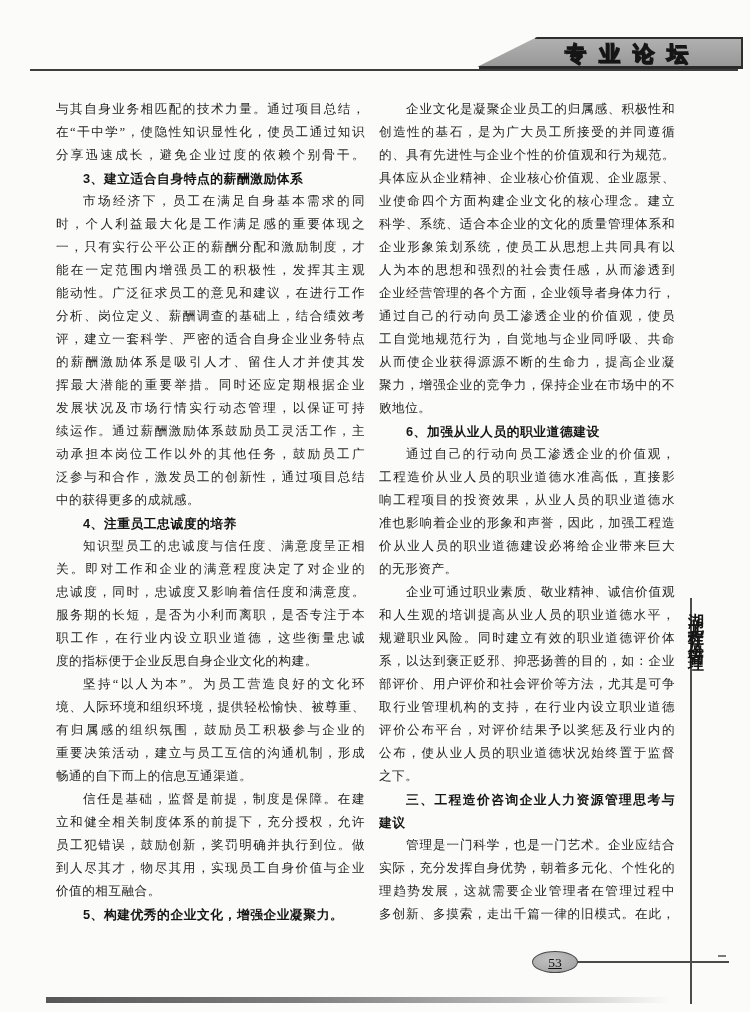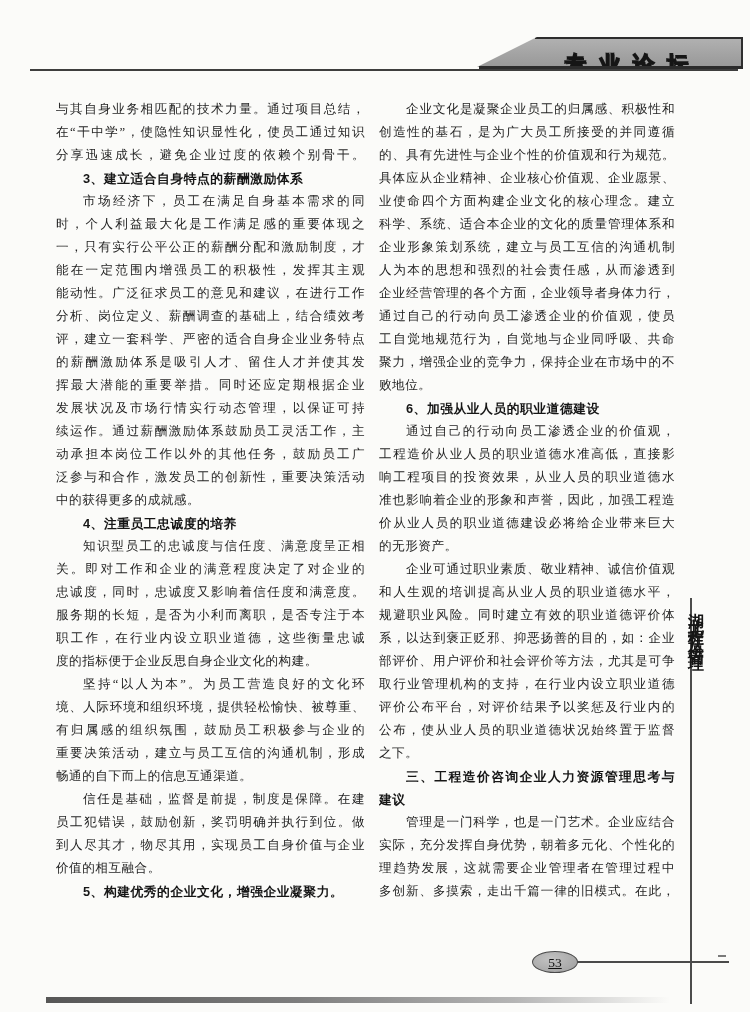--- a/index.html
+++ b/index.html
@@ -26,21 +26,21 @@
     content:"";position:absolute;left:58px;top:0;right:0;height:1.5px;background:#2d2d2d;
   }
   .banner::before{ 
     content:"";position:absolute;right:0;top:0;width:2px;height:100%;background:#2d2d2d;
   }
   .banner-underline{
     position:absolute;left:479px;top:66px;width:264px;height:3px;
     background:#2b2b2b;
   }
   .banner-text{
-    position:absolute;left:88px;top:12px;height:30px;line-height:29px;
+    position:absolute;left:88px;top:2px;height:30px;line-height:29px;
     font-family:"Liberation Sans","DejaVu Sans",sans-serif;
     font-weight:800;font-size:21px;letter-spacing:13px;
     color:#ffffff;
     -webkit-text-stroke:1.4px #151515;
     text-shadow:1px 1px 0 #151515;
     white-space:nowrap;
   }
 
   
   .col{
@@ -119,52 +119,54 @@
       <div class="line just">一，只有实行公平公正的薪酬分配和激励制度，才</div>
       <div class="line just">能在一定范围内增强员工的积极性，发挥其主观</div>
       <div class="line just">能动性。广泛征求员工的意见和建议，在进行工作</div>
       <div class="line just">分析、岗位定义、薪酬调查的基础上，结合绩效考</div>
       <div class="line just">评，建立一套科学、严密的适合自身企业业务特点</div>
       <div class="line just">的薪酬激励体系是吸引人才、留住人才并使其发</div>
       <div class="line just">挥最大潜能的重要举措。同时还应定期根据企业</div>
       <div class="line just">发展状况及市场行情实行动态管理，以保证可持</div>
       <div class="line just">续运作。通过薪酬激励体系鼓励员工灵活工作，主</div>
       <div class="line just">动承担本岗位工作以外的其他任务，鼓励员工广</div>
-      <div class="line just">泛参与和合作，激发员工的创新性，重要决策活动</div>
+      <div class="line just">泛参与和合作，激发员工的创新性，通过项目总结</div>
       <div class="line">中的获得更多的成就感。</div>
       <div class="line hd ind">4、注重员工忠诚度的培养</div>
       <div class="line ind just">知识型员工的忠诚度与信任度、满意度呈正相</div>
       <div class="line just">关。即对工作和企业的满意程度决定了对企业的</div>
       <div class="line just">忠诚度，同时，忠诚度又影响着信任度和满意度。</div>
       <div class="line just">服务期的长短，是否为小利而离职，是否专注于本</div>
       <div class="line just">职工作，在行业内设立职业道德，这些衡量忠诚</div>
       <div class="line">度的指标便于企业反思自身企业文化的构建。</div>
       <div class="line ind just">坚持“以人为本”。为员工营造良好的文化环</div>
       <div class="line just">境、人际环境和组织环境，提供轻松愉快、被尊重、</div>
       <div class="line just">有归属感的组织氛围，鼓励员工积极参与企业的</div>
       <div class="line just">重要决策活动，建立与员工互信的沟通机制，形成</div>
       <div class="line">畅通的自下而上的信息互通渠道。</div>
       <div class="line ind just">信任是基础，监督是前提，制度是保障。在建</div>
+      <div class="line just">立和健全相关制度体系的前提下，充分授权，允许</div>
       <div class="line just">员工犯错误，鼓励创新，奖罚明确并执行到位。做</div>
       <div class="line just">到人尽其才，物尽其用，实现员工自身价值与企业</div>
       <div class="line">价值的相互融合。</div>
       <div class="line hd ind">5、构建优秀的企业文化，增强企业凝聚力。</div>
     </div>
   <div class="col col-right" id="col-right">
       <div class="line ind just">企业文化是凝聚企业员工的归属感、积极性和</div>
       <div class="line just">创造性的基石，是为广大员工所接受的并同遵循</div>
       <div class="line just">的、具有先进性与企业个性的价值观和行为规范。</div>
       <div class="line just">具体应从企业精神、企业核心价值观、企业愿景、企</div>
       <div class="line just">业使命四个方面构建企业文化的核心理念。建立</div>
       <div class="line just">科学、系统、适合本企业的文化的质量管理体系和</div>
-      <div class="line just">企业形象策划系统，建立与员工互信的沟通机制</div>
+      <div class="line just">企业形象策划系统，使员工从思想上共同具有以</div>
       <div class="line just">人为本的思想和强烈的社会责任感，从而渗透到</div>
       <div class="line just">企业经营管理的各个方面，企业领导者身体力行，</div>
       <div class="line just">通过自己的行动向员工渗透企业的价值观，使员</div>
       <div class="line just">工自觉地规范行为，自觉地与企业同呼吸、共命运，</div>
+      <div class="line just">从而使企业获得源源不断的生命力，提高企业凝</div>
       <div class="line just">聚力，增强企业的竞争力，保持企业在市场中的不</div>
       <div class="line">败地位。</div>
       <div class="line hd ind">6、加强从业人员的职业道德建设</div>
       <div class="line ind just">通过自己的行动向员工渗透企业的价值观，</div>
       <div class="line just">工程造价从业人员的职业道德水准高低，直接影</div>
       <div class="line just">响工程项目的投资效果，从业人员的职业道德水</div>
       <div class="line just">准也影响着企业的形象和声誉，因此，加强工程造</div>
       <div class="line just">价从业人员的职业道德建设必将给企业带来巨大</div>
       <div class="line">的无形资产。</div>
       <div class="line ind just">企业可通过职业素质、敬业精神、诚信价值观</div>

